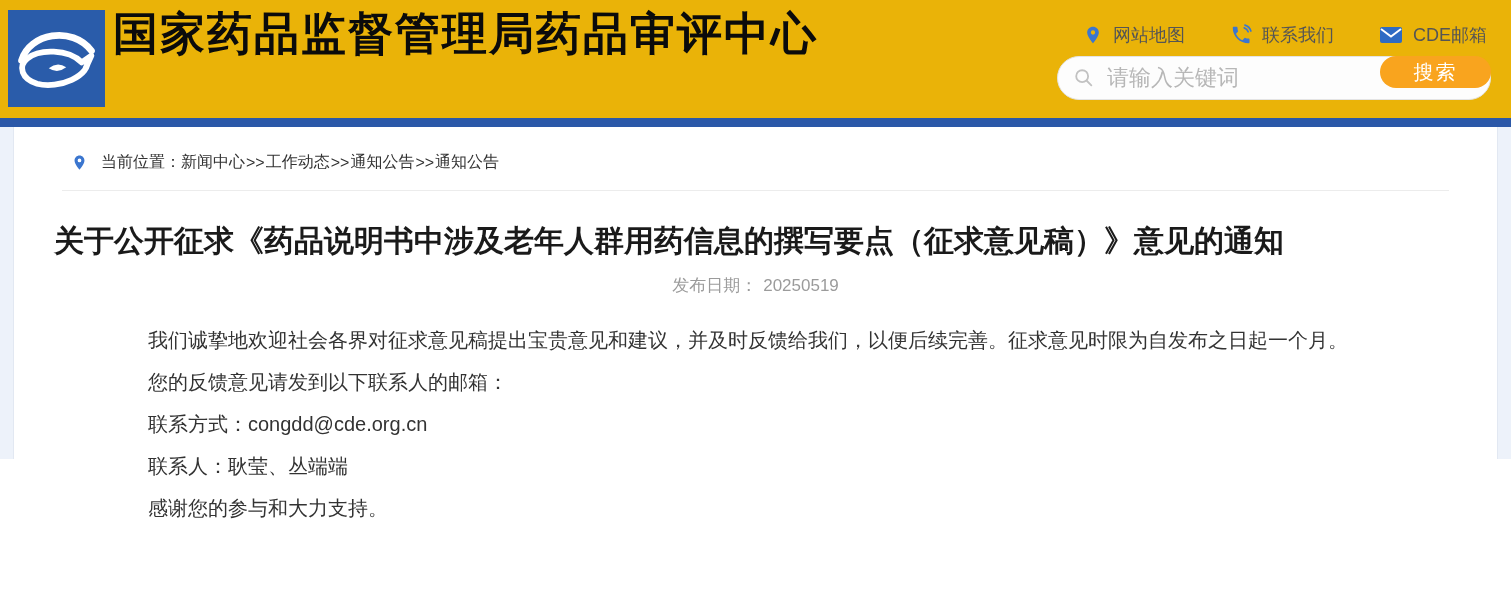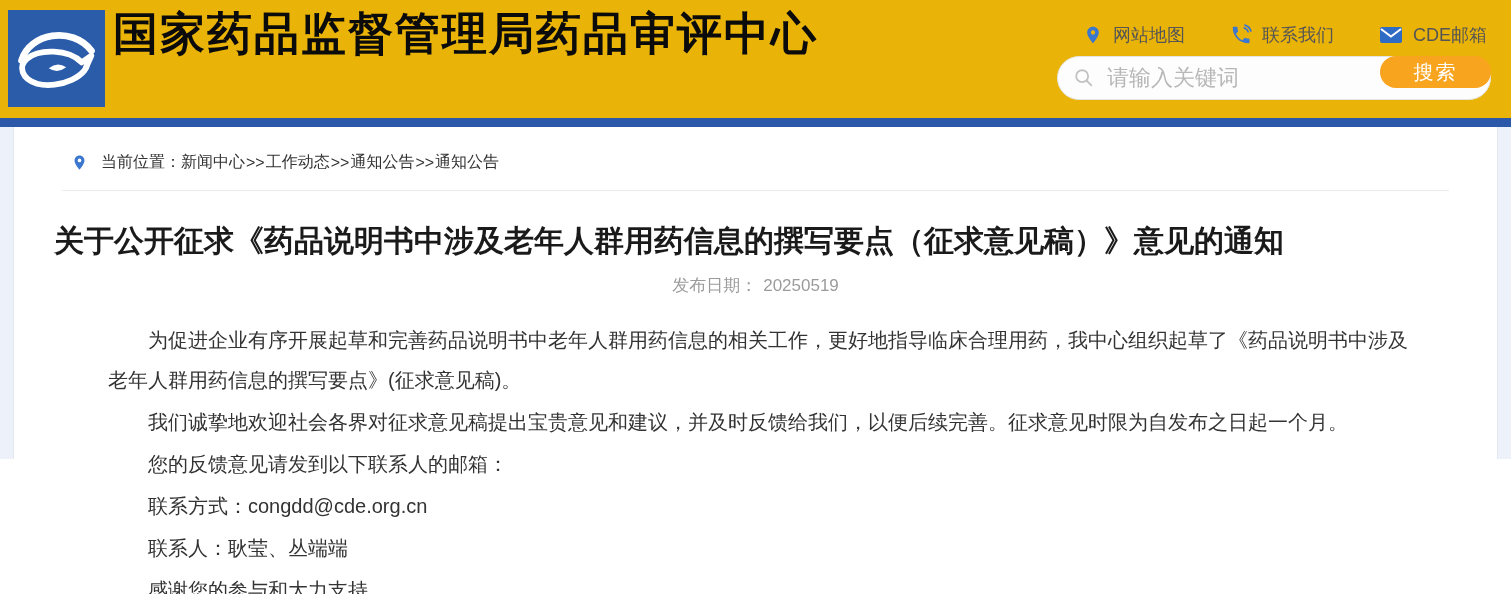--- a/index.html
+++ b/index.html
@@ -180,21 +180,20 @@
       <span class="crumb-item">通知公告</span>
     </div>
 
     <div class="article-title">关于公开征求《药品说明书中涉及老年人群用药信息的撰写要点（征求意见稿）》意见的通知</div>
 
     <div class="pub-date">
       <span>发布日期：</span><span class="date-value">20250519</span>
     </div>
 
     <div class="article-body">
-      <p>为促进企业有序开展起草和完善药品说明书中老年人群用药信息的相关工作，更好地指导临床合理用药，我中心组织起草了《药品说明书中涉及老年人群用药信息的撰写要点》(征求意见稿)。</p>
       <p>我们诚挚地欢迎社会各界对征求意见稿提出宝贵意见和建议，并及时反馈给我们，以便后续完善。征求意见时限为自发布之日起一个月。</p>
       <p>您的反馈意见请发到以下联系人的邮箱：</p>
       <p>联系方式：congdd@cde.org.cn</p>
       <p>联系人：耿莹、丛端端</p>
       <p>感谢您的参与和大力支持。</p>
     </div>
 
   </div>
 </div>
 

